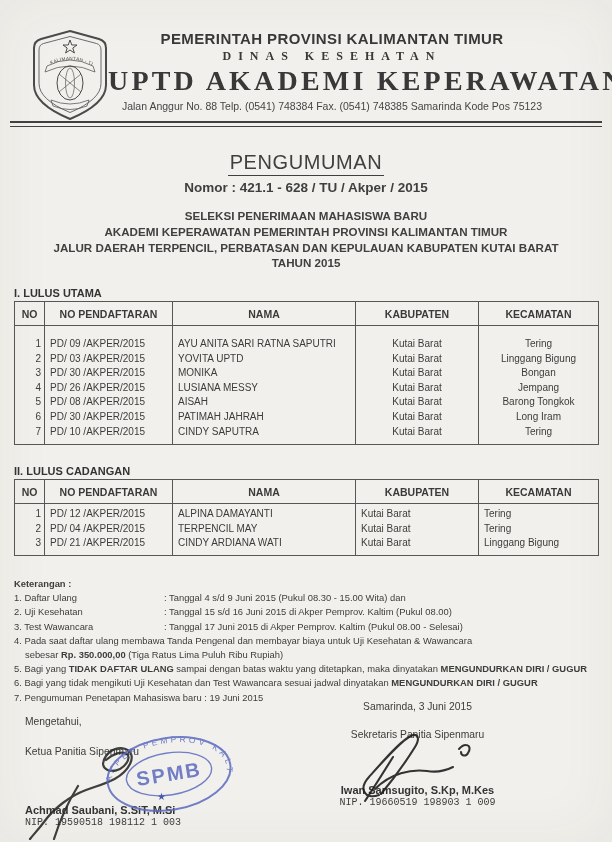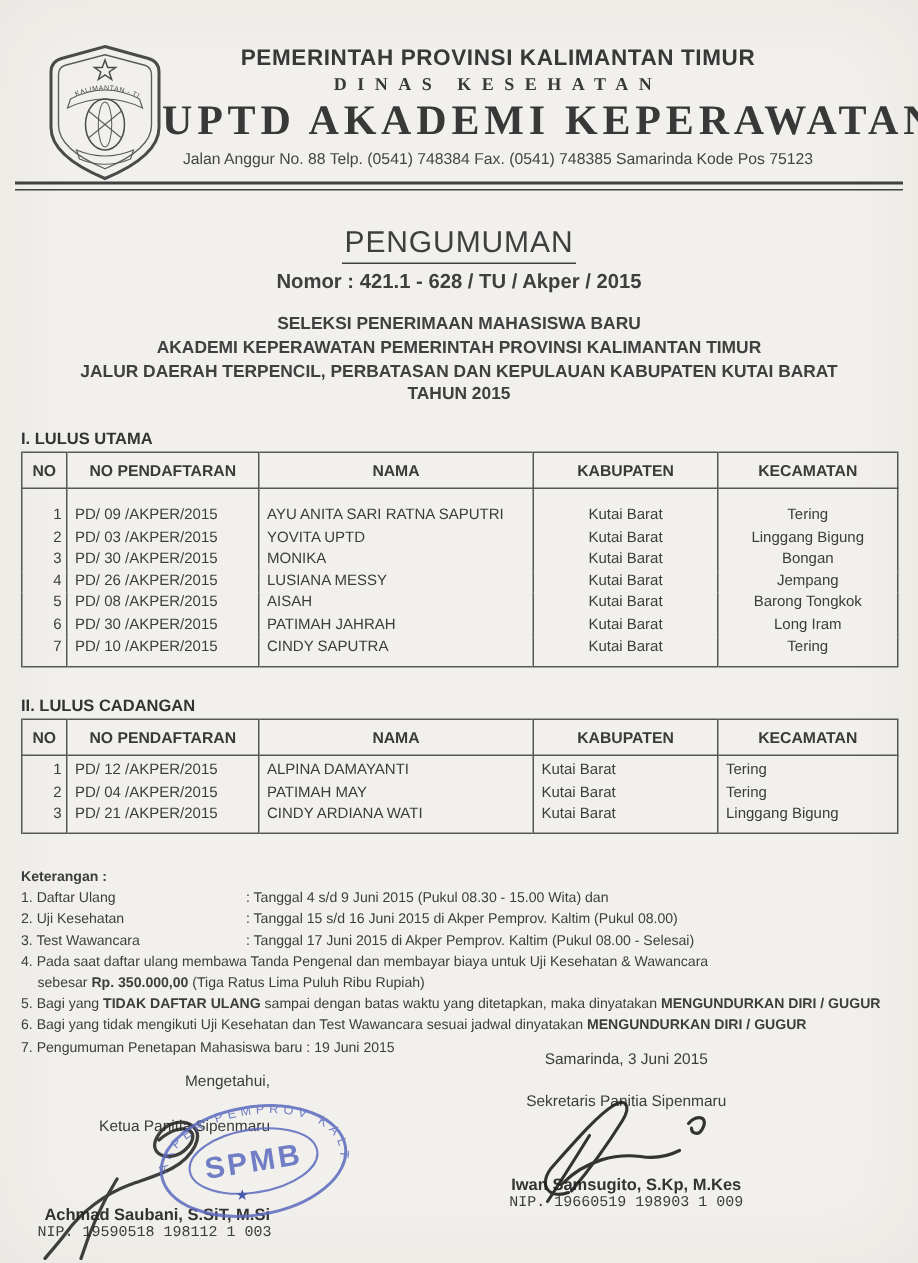--- a/index.html
+++ b/index.html
@@ -40,21 +40,21 @@
   #table-cadangan tbody tr:first-child td{padding-top:3px;}
   #table-cadangan tbody tr:last-child td{padding-bottom:4px;}
   .al{text-align:left;} .ac{text-align:center;} .ar{text-align:right;padding-right:3px!important;}
   
   .notes{position:absolute;left:14px;right:10px;top:577px;font-size:9.4px;line-height:14.2px;color:#3d3d3d;}
   .notes b{font-weight:bold;}
   .notes-title{font-weight:bold;}
   .note-label{display:inline-block;width:150px;}
   .indent{padding-left:11px;}
   
-  .sig-left{position:absolute;left:25px;top:716px;width:155px;text-align:right;font-size:10.3px;color:#3c3c3c;}
+  .sig-left{position:absolute;left:25px;top:716px;width:155px;text-align:left;font-size:10.3px;color:#3c3c3c;}
   .sig-right{position:absolute;left:325px;top:701px;width:185px;text-align:center;font-size:10.3px;color:#3c3c3c;}
   .sig-role{margin-top:19px;}
   .sig-right .sig-role{margin-top:17px;}
   .sig-gap-l{height:47px;} .sig-gap-r{height:44px;}
   .sig-name{font-size:11px;font-weight:bold;white-space:nowrap;color:#333;}
   .sig-nip{font-size:10px;margin-top:1px;white-space:nowrap;font-family:Liberation Mono, monospace;}
   .sigsvg{position:absolute;pointer-events:none;}
   .stamp{position:absolute;left:96px;top:731px;width:146px;height:86px;transform:rotate(-9deg);opacity:.85;}
   .stamp-star{position:absolute;left:157px;top:791px;font-size:10px;color:#4a58ae;}
 </style>
@@ -194,21 +194,21 @@
         <tr>
           <td class="ar">1</td>
           <td class="al">PD/  12 /AKPER/2015</td>
           <td class="al">ALPINA DAMAYANTI</td>
           <td class="al">Kutai Barat</td>
           <td class="al">Tering</td>
         </tr>
         <tr>
           <td class="ar">2</td>
           <td class="al">PD/ 04  /AKPER/2015</td>
-          <td class="al">PATIMAH MAY</td>
+          <td class="al">TERPENCIL MAY</td>
           <td class="al">Kutai Barat</td>
           <td class="al">Tering</td>
         </tr>
         <tr>
           <td class="ar">3</td>
           <td class="al">PD/  21 /AKPER/2015</td>
           <td class="al">CINDY ARDIANA WATI</td>
           <td class="al">Kutai Barat</td>
           <td class="al">Linggang Bigung</td>
         </tr>

